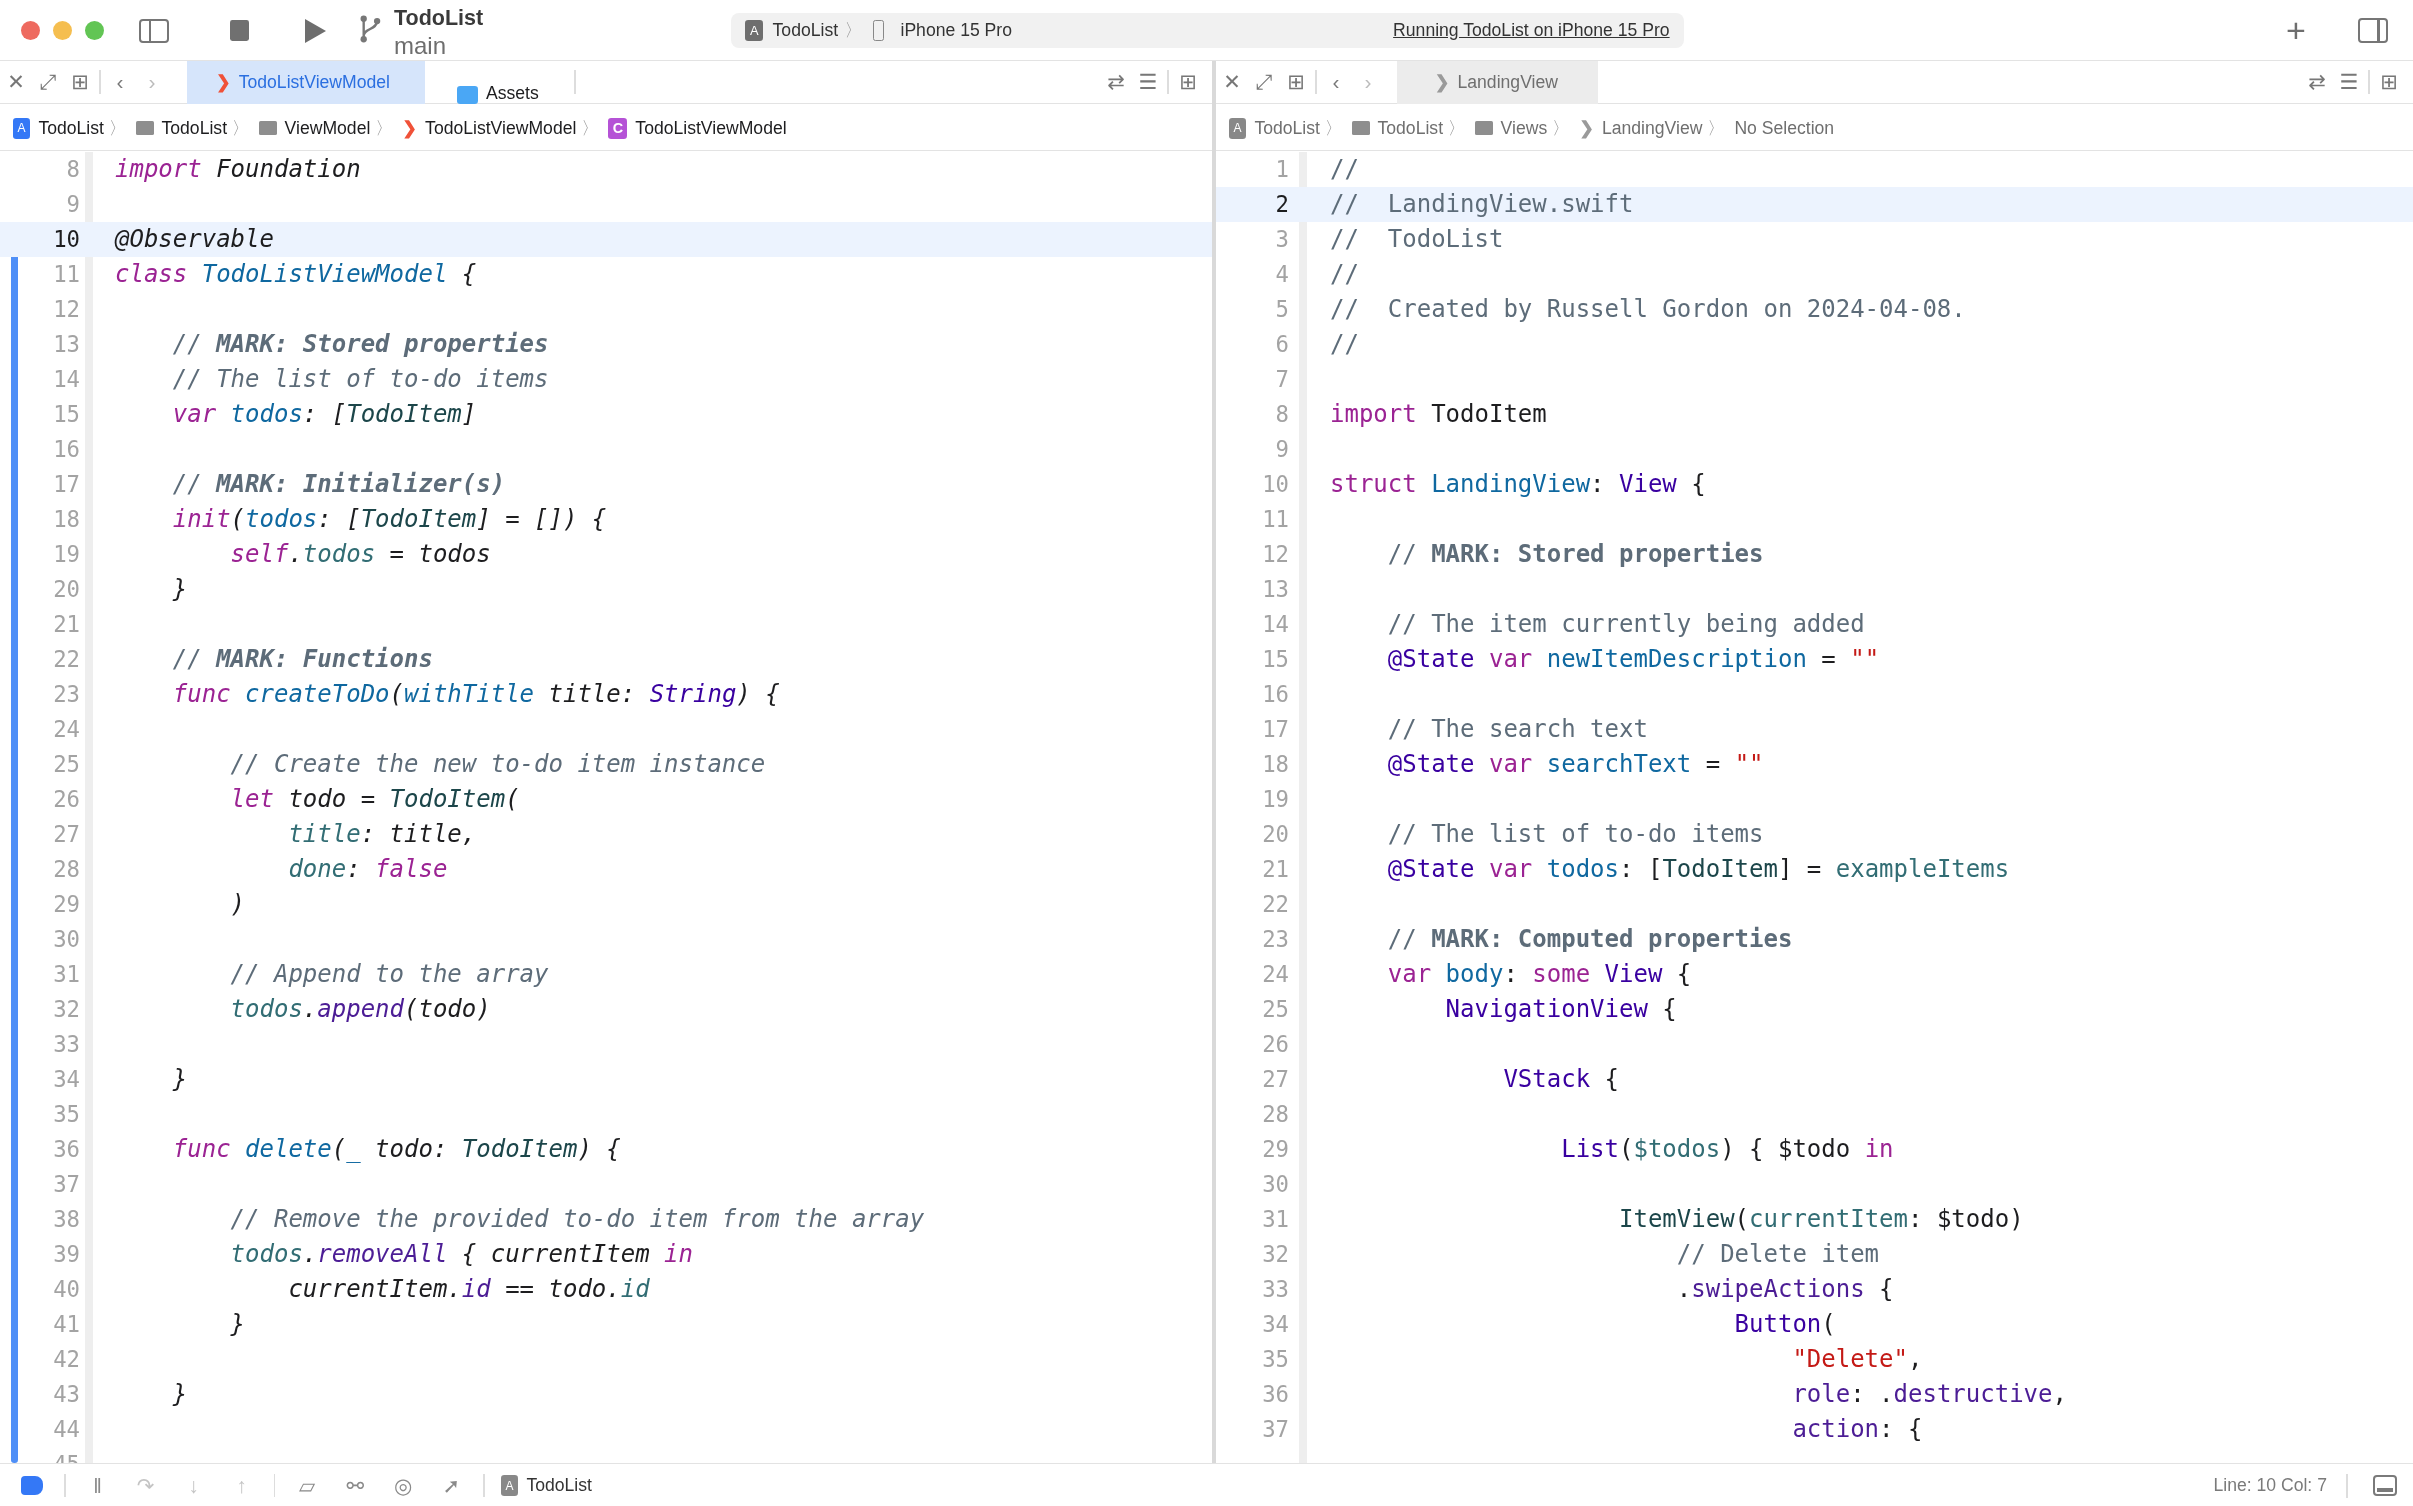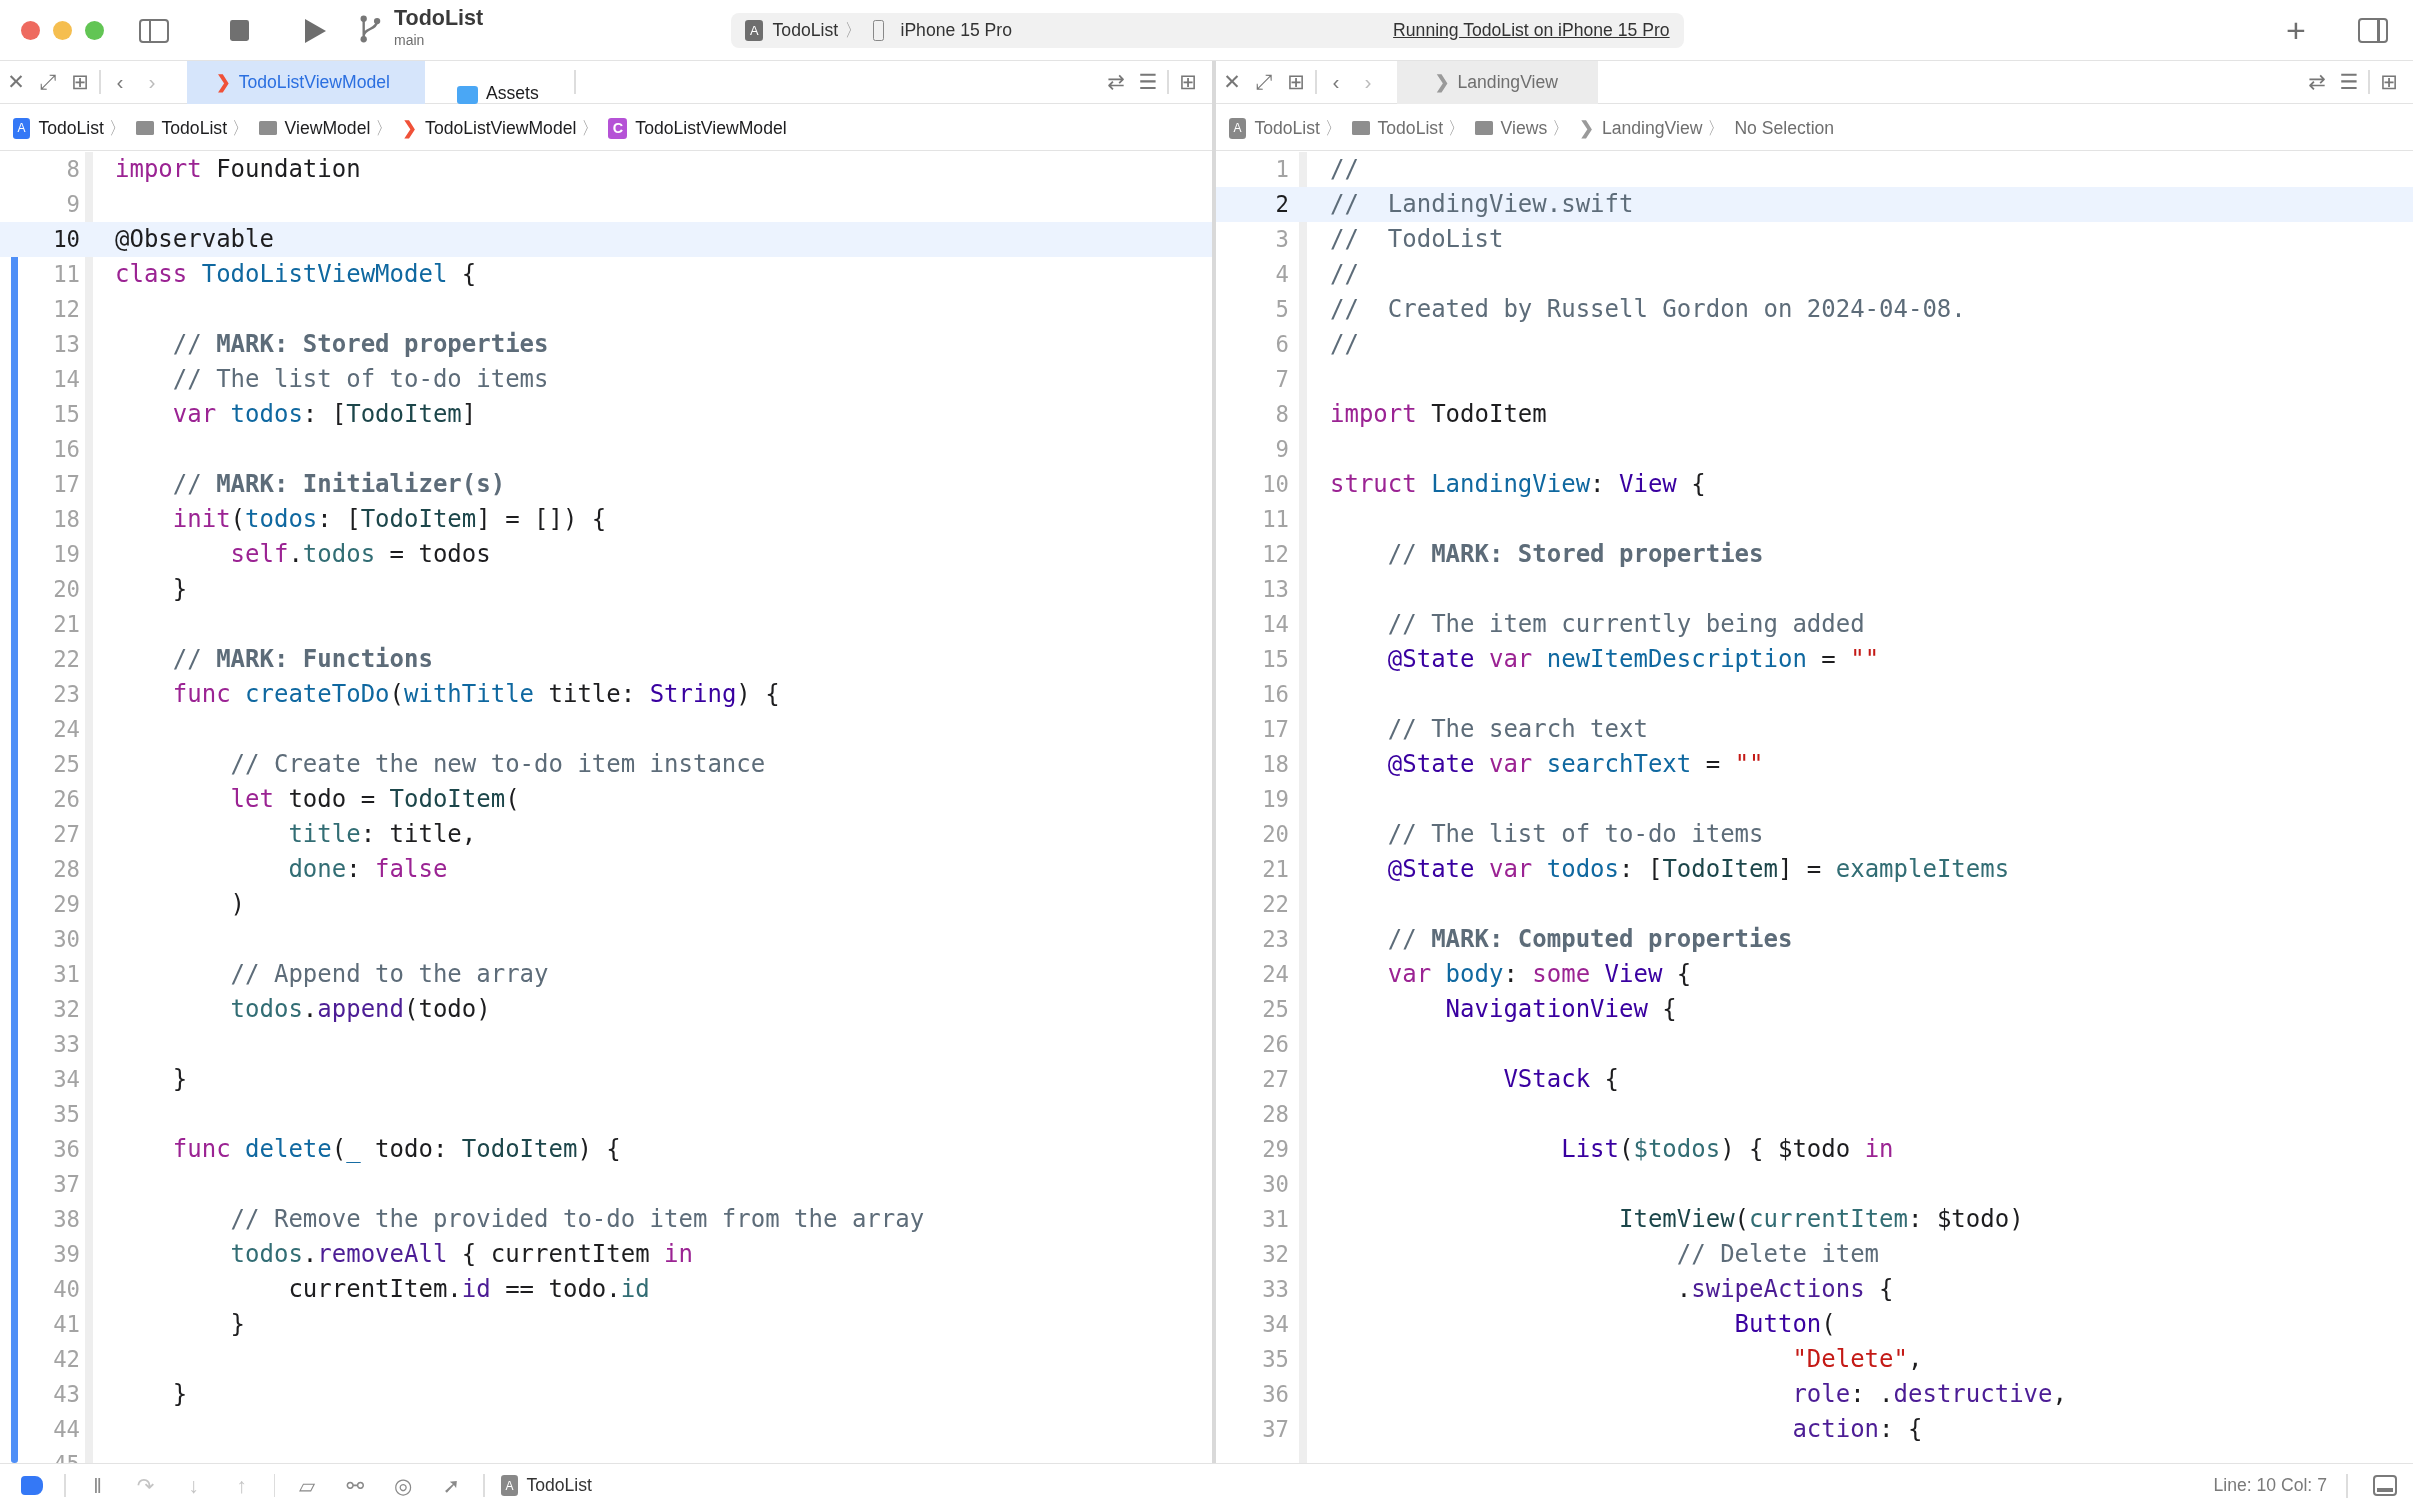--- a/index.html
+++ b/index.html
@@ -15,21 +15,21 @@
   .tb-icon { position: absolute; top: 16px; height: 29px; display: flex; align-items: center; justify-content: center; color: #6e6e6e; }
   .sidebar-toggle { left: 137px; width: 34px; }
   .sidebar-toggle .box { width: 30px; height: 24px; border: 2.4px solid #767676; border-radius: 4px; position: relative; }
   .sidebar-toggle .box::after { content: ""; position: absolute; left: 8px; top: 0; bottom: 0; width: 2.4px; background: #767676; }
   .stop-btn { left: 227px; width: 24px; }
   .stop-btn .sq { width: 19px; height: 21px; background: #707070; border-radius: 2.4px; }
   .play-btn { left: 302px; width: 27px; }
   .play-btn .tri { width: 0; height: 0; border-top: 12px solid transparent; border-bottom: 12px solid transparent; border-left: 21px solid #6e6e6e; }
   .branch-icon { left: 356px; width: 27px; top: 14.4px; }
   .proj-title { position: absolute; left: 394px; top: 6.4px; font-size: 21.5px; font-weight: bold; color: #3a3a3a; }
-  .proj-branch { position: absolute; left: 394px; top: 32px; font-size: 14px; color: #6e6e6e; }
+  .proj-branch { position: absolute; left: 394px; top: 32px; font-size: 24px; color: #6e6e6e; }
   .scheme-bar { position: absolute; left: 731px; top: 12.8px; width: 953px; height: 35px; background: #f1f1f1; border-radius: 8px; display: flex; align-items: center; padding: 0 14.4px; font-size: 17.6px; color: #333; }
   .scheme-bar .app-ic { width: 17.6px; height: 21px; background: #6e6e6e; border-radius: 3.2px; color: #fff; font-size: 12.8px; display: inline-flex; align-items: center; justify-content: center; margin-right: 9.6px; }
   .scheme-bar .chev { color: #999; margin: 0 11.2px 0 6.4px; }
   .scheme-bar .phone-ic { width: 11.2px; height: 21px; border: 1.6px solid #888; border-radius: 2.4px; margin-right: 16px; display: inline-block; }
   .scheme-bar .status { margin-left: auto; color: #333; text-decoration: underline; }
   .add-btn { position: absolute; left: 2286px; top: 11.2px; font-size: 34px; color: #6e6e6e; font-weight: 300; }
   .inspector-toggle { position: absolute; left: 2358px; top: 17.6px; width: 30px; height: 25.5px; border: 2.4px solid #767676; border-radius: 4px; }
   .inspector-toggle::after { content: ""; position: absolute; right: 6.4px; top: 0; bottom: 0; width: 2.4px; background: #767676; }
 
   
@@ -62,21 +62,21 @@
 
   
   .code { position: absolute; left: 0; right: 0; top: 91px; bottom: 0; font-family: "DejaVu Sans Mono", "Liberation Mono", monospace; font-size: 24px; }
   .line { position: relative; height: 35px; line-height: 35px; white-space: pre; }
   .line.current { background: #ecf3fe; }
   .ln { position: absolute; width: 80px; text-align: right; color: #a3a3a3; font-size: 22.3px; }
   .pane.left .ln { left: 0; width: 80px; }
   .pane.right .ln { left: 0; width: 73px; }
   .line.current .ln { color: #1d1d1f; }
   .txt { position: absolute; }
-  .pane.left .txt { left: 115px; }
+  .pane.left .txt { left: 115px; font-style: italic; }
   .pane.right .txt { left: 114px; }
   .fold { position: absolute; top: 0; bottom: 0; width: 8px; background: #eeeeee; }
   .pane.left .fold { left: 85px; }
   .pane.right .fold { left: 83px; }
   .change-bar { position: absolute; left: 11.2px; top: 94px; width: 6.4px; bottom: 0; background: #4f8ff7; border-radius: 3.2px; }
   .kw { color: #9b2393; }
   .t { color: #1c464a; }
   .td { color: #3900a0; }
   .fn { color: #0f68a0; }
   .pr { color: #326d74; }

